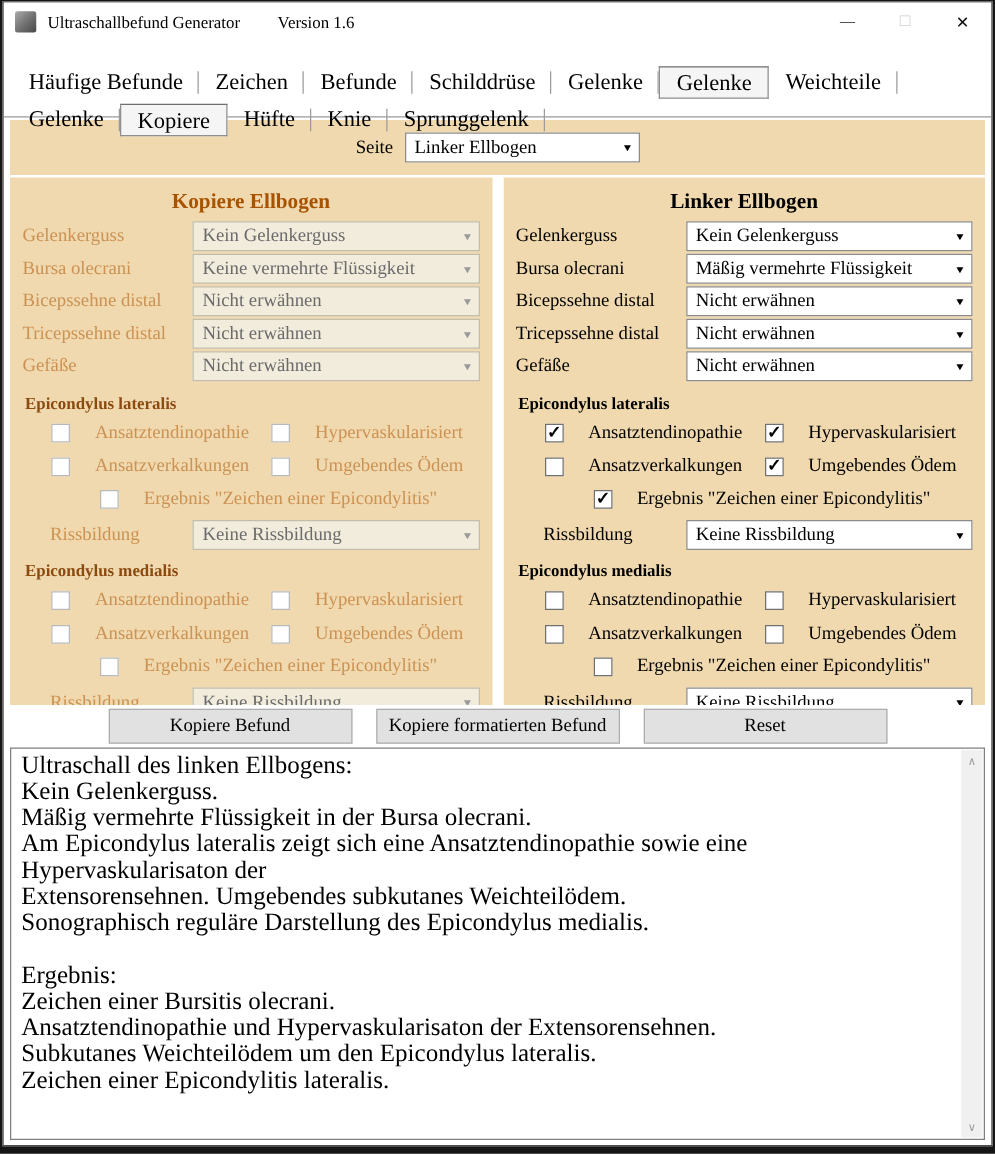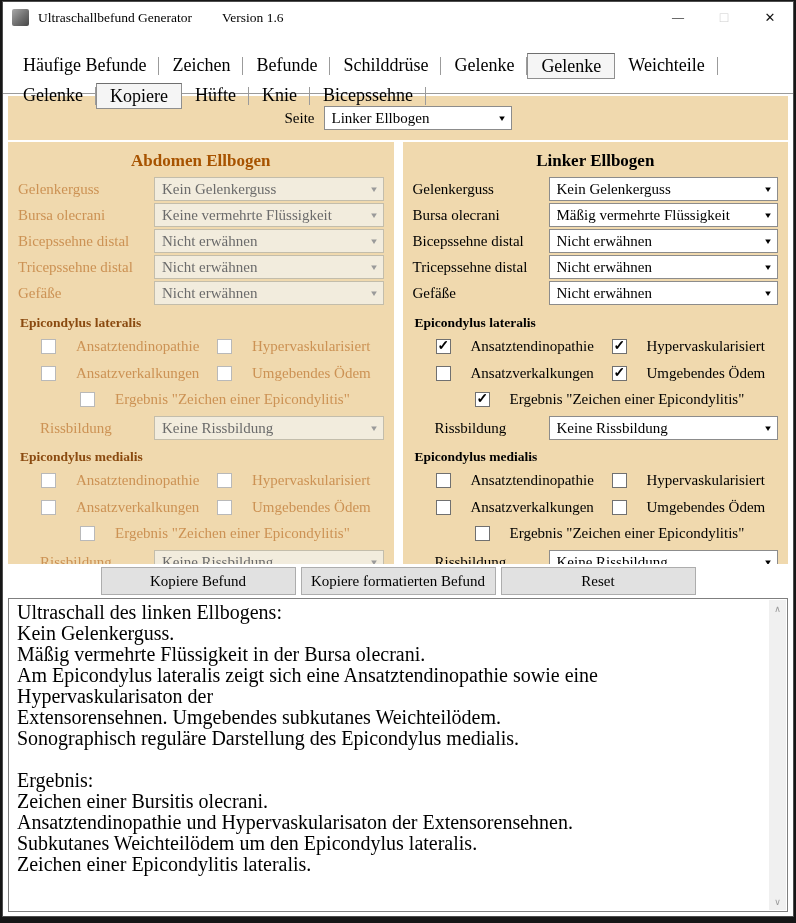--- a/index.html
+++ b/index.html
@@ -58,21 +58,21 @@
   
   .panel.disabled h2 { color:#a75300; }
   .panel.disabled .field-label, .panel.disabled .cb-label, .panel.disabled .riss-label { color:#cc9254; }
   .panel.disabled .section-title { color:#8a4a10; }
   .panel.disabled .dropdown { background:#f2ecdd; border-color:#c3bdab; }
   .panel.disabled .dd-value { color:#6b6b6b; }
   .panel.disabled .dd-arrow { color:#9a9a9a; }
   .panel.disabled .cb { border-color:#b9b9b9; }
 
   
-  .button-row { height:34px; flex:0 0 auto; display:flex; align-items:center; justify-content:center; gap:5px; background:#fff; }
+  .button-row { height:34px; flex:0 0 auto; display:flex; align-items:center; justify-content:center; gap:19px; background:#fff; }
   .btn { width:195px; height:28px; background:#e1e1e1; border:1px solid #adadad; font-size:15px;
          font-family:inherit; display:flex; align-items:center; justify-content:center; }
 
   
   .report { flex:1; position:relative; border:1px solid #7f7f7f; background:#fff; overflow:hidden; }
   .report-text { position:absolute; inset:3px 26px 3px 8px; font-size:20px; line-height:21px; white-space:pre-wrap; overflow:hidden; }
   .scrollbar { position:absolute; top:1px; right:1px; bottom:1px; width:17px; background:#f0f0f0; display:flex; flex-direction:column; justify-content:space-between; }
   .scroll-arrow { height:17px; display:flex; align-items:center; justify-content:center; font-size:9px; color:#9a9a9a; }
 </style>
 </head>
@@ -104,37 +104,37 @@
     <span class="tab">Gelenke</span>
     <span class="tab selected">Gelenke</span>
     <span class="tab">Weichteile</span>
   </div>
 
   <div class="tabrow">
     <span class="tab">Gelenke</span>
     <span class="tab selected">Kopiere</span>
     <span class="tab">Hüfte</span>
     <span class="tab">Knie</span>
-    <span class="tab">Bicepssehne</span>
+    <span class="tab">Sprunggelenk</span>
   </div>
 
   <div class="content">
 
     <div class="seite-row">
       <span class="seite-label">Seite</span>
       <div class="dropdown">
         <span class="dd-value">Linker Ellbogen</span>
         <span class="dd-arrow">▼</span>
       </div>
     </div>
 
     <div class="panels">
 
       <section class="panel disabled">
-        <h2>Abdomen Ellbogen</h2>
+        <h2>Kopiere Ellbogen</h2>
 
         <div class="field-row">
           <span class="field-label">Gelenkerguss</span>
           <div class="dropdown">
             <span class="dd-value">Kein Gelenkerguss</span>
             <span class="dd-arrow">▼</span>
           </div>
         </div>
         <div class="field-row">
           <span class="field-label">Bursa olecrani</span>

